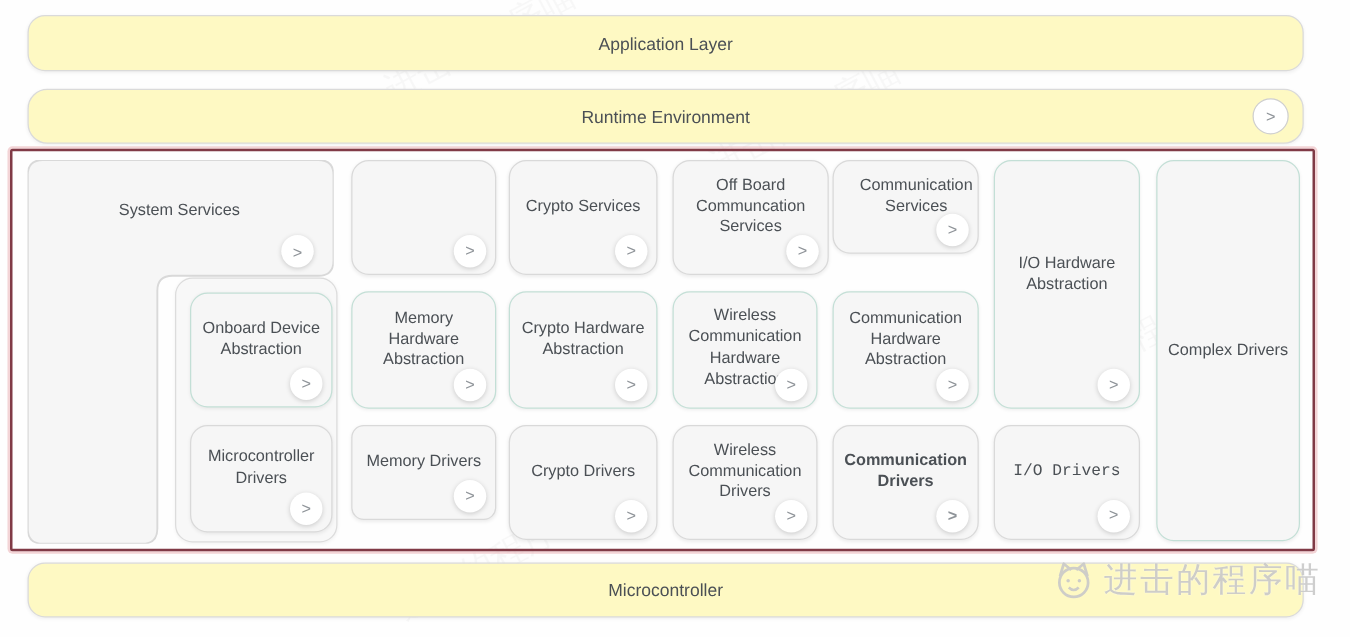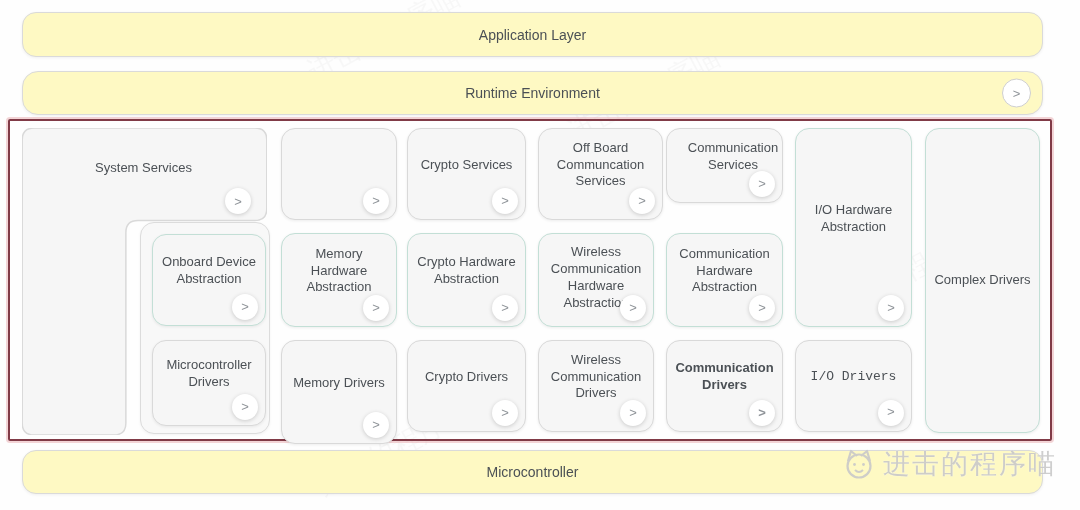--- a/index.html
+++ b/index.html
@@ -151,21 +151,21 @@
   </div>
   <div class="box teal" style="left:666px;top:233px;width:117px;height:94px;">
     <span class="lbl">Communication Hardware Abstraction</span>
     <span class="chev">&gt;</span>
   </div>
 
   <div class="box" style="left:152px;top:340px;width:114px;height:86px;">
     <span class="lbl">Microcontroller Drivers</span>
     <span class="chev">&gt;</span>
   </div>
-  <div class="box" style="left:281px;top:340px;width:116px;height:104px;">
+  <div class="box" style="left:281px;top:340px;width:116px;height:76px;border-radius:10px;">
     <span class="lbl">Memory Drivers</span>
     <span class="chev">&gt;</span>
   </div>
   <div class="box" style="left:407px;top:340px;width:119px;height:92px;">
     <span class="lbl">Crypto Drivers</span>
     <span class="chev">&gt;</span>
   </div>
   <div class="box" style="left:538px;top:340px;width:116px;height:92px;">
     <span class="lbl">Wireless Communication Drivers</span>
     <span class="chev">&gt;</span>

